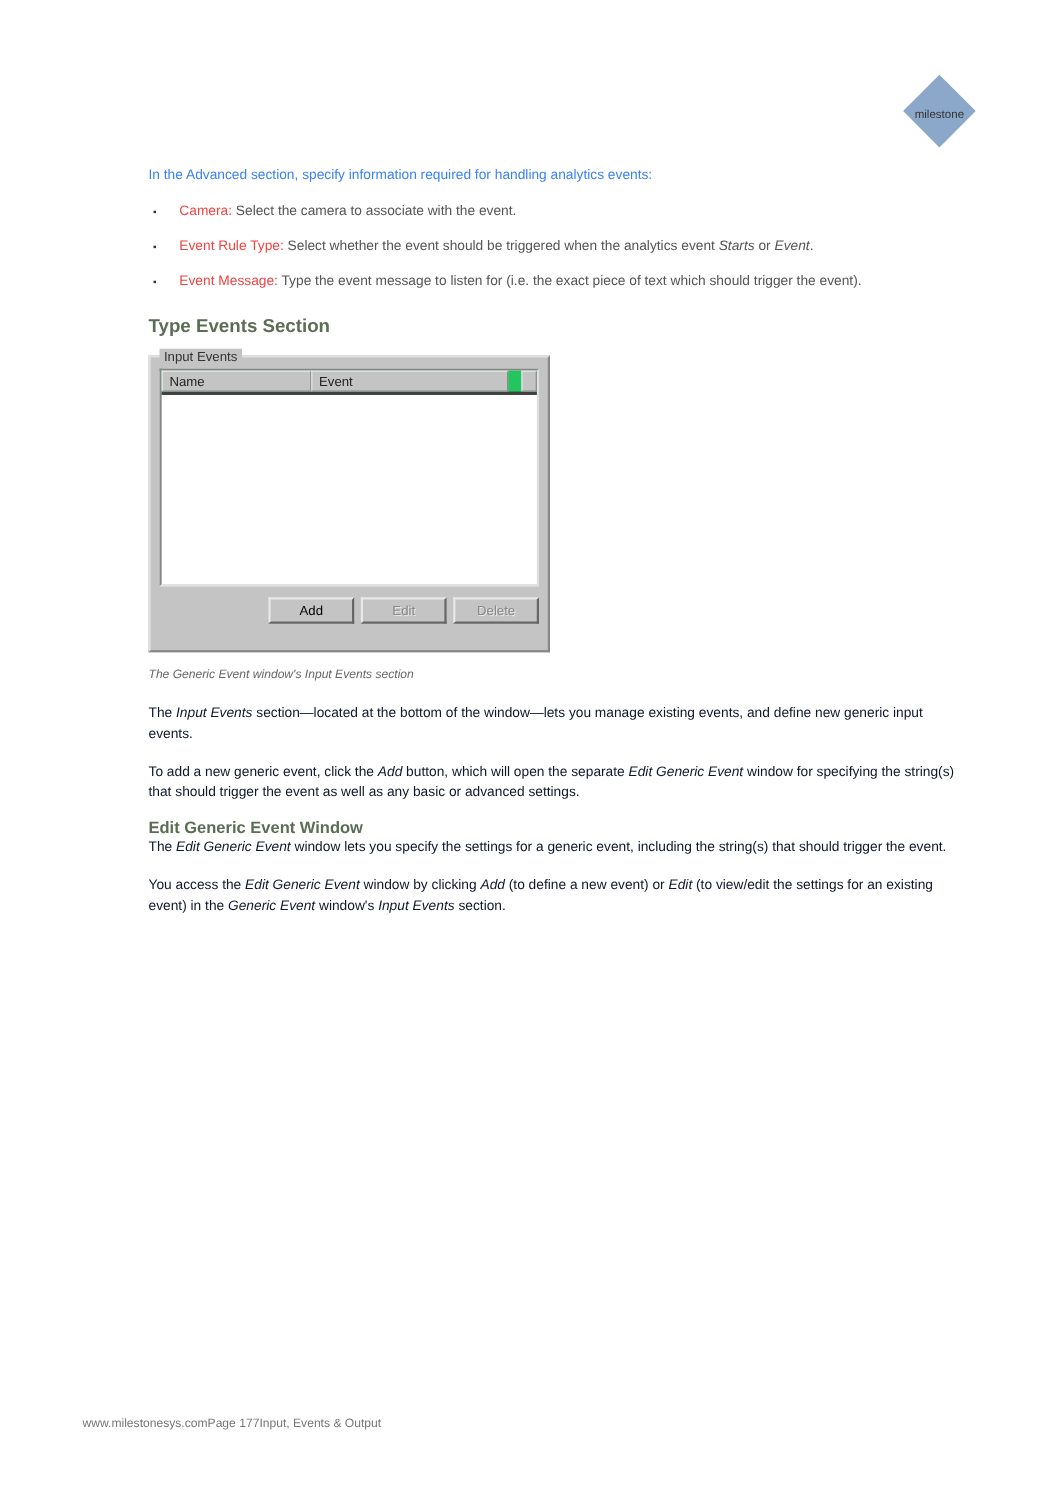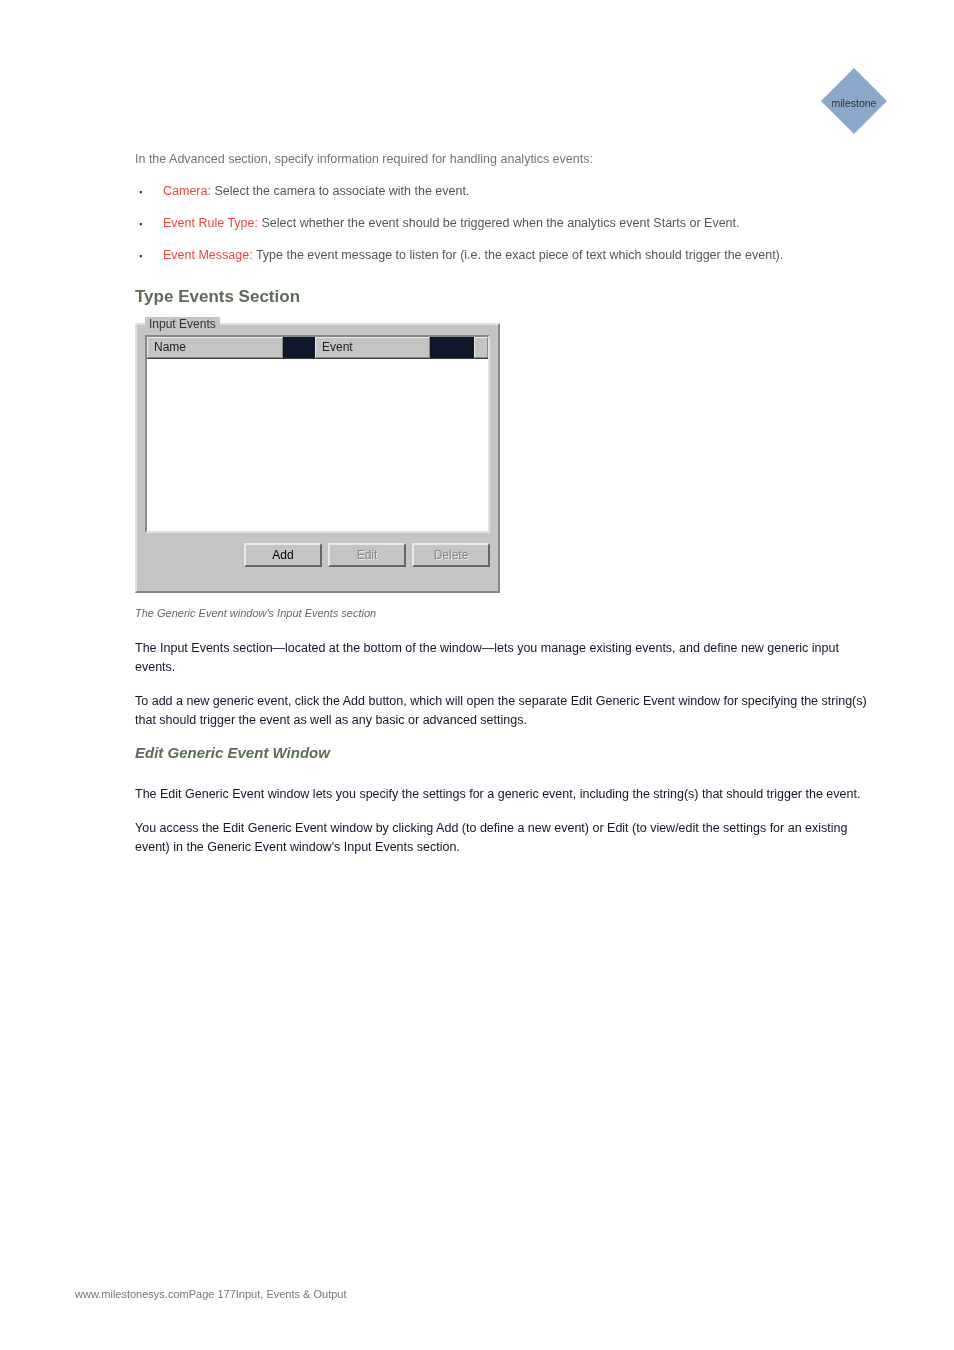--- a/index.html
+++ b/index.html
@@ -25,21 +25,21 @@
       height: 72px;
     }
     .content {
       position: absolute;
       top: 150px;
       left: 135px;
       right: 75px;
     }
     .header-text {
       font-size: 12.5px;
-      color: #737373;
+      color: #3b82f6;
       margin-bottom: 12px;
       line-height: 1.5;
     }
     .bullet-list {
       list-style: none;
       padding-left: 28px;
       margin-bottom: 22px;
     }
     .bullet-list li {
       position: relative;
@@ -54,20 +54,21 @@
       left: -24px;
       font-size: 9px;
       top: 4px;
       color: #333;
     }
     .bold {
       font-weight: normal;
       color: #ef4444;
     }
     .italic {
+      font-style: italic;
     }
     .section-title {
       font-size: 17px;
       font-weight: bold;
       color: #5b6d54;
       margin-bottom: 16px;
     }
     .fieldset-image {
       margin-bottom: 14px;
     }
@@ -92,24 +93,23 @@
     .table-area {
       width: 100%;
       height: 198px;
       background: #fff;
       border: 2px solid;
       border-color: #888 #e0e0e0 #e0e0e0 #888;
       position: relative;
     }
     .table-header {
       display: flex;
-      background: #0f172a;
-      border-bottom: 1px solid #404040;
+      background: #22c55e;
+      border-bottom: 3px solid #404040;
       height: 22px;
-      gap: 32px;
     }
     .table-header-cell {
       border: 1px solid;
       border-color: #e8e8e8 #888 #888 #e8e8e8;
       padding: 2px 6px;
       font-size: 12px;
       color: #222;
       background: #c4c4c4;
     }
     .th-name {
@@ -151,22 +151,21 @@
       font-size: 12.5px;
       color: #0f172a;
       line-height: 1.55;
       margin-bottom: 14px;
     }
     .subsection-title {
       font-size: 15px;
       font-weight: bold;
       color: #5b6d54;
       margin-top: 6px;
-      margin-bottom: 24px;
-      font-style: italic;
+      margin-bottom: 0;
     }
     .tip-box {
       background: #fffcdc;
       padding: 6px 8px;
       font-size: 12.5px;
       color: #555;
       line-height: 1.55;
       margin-bottom: 14px;
     }
     .footer {

